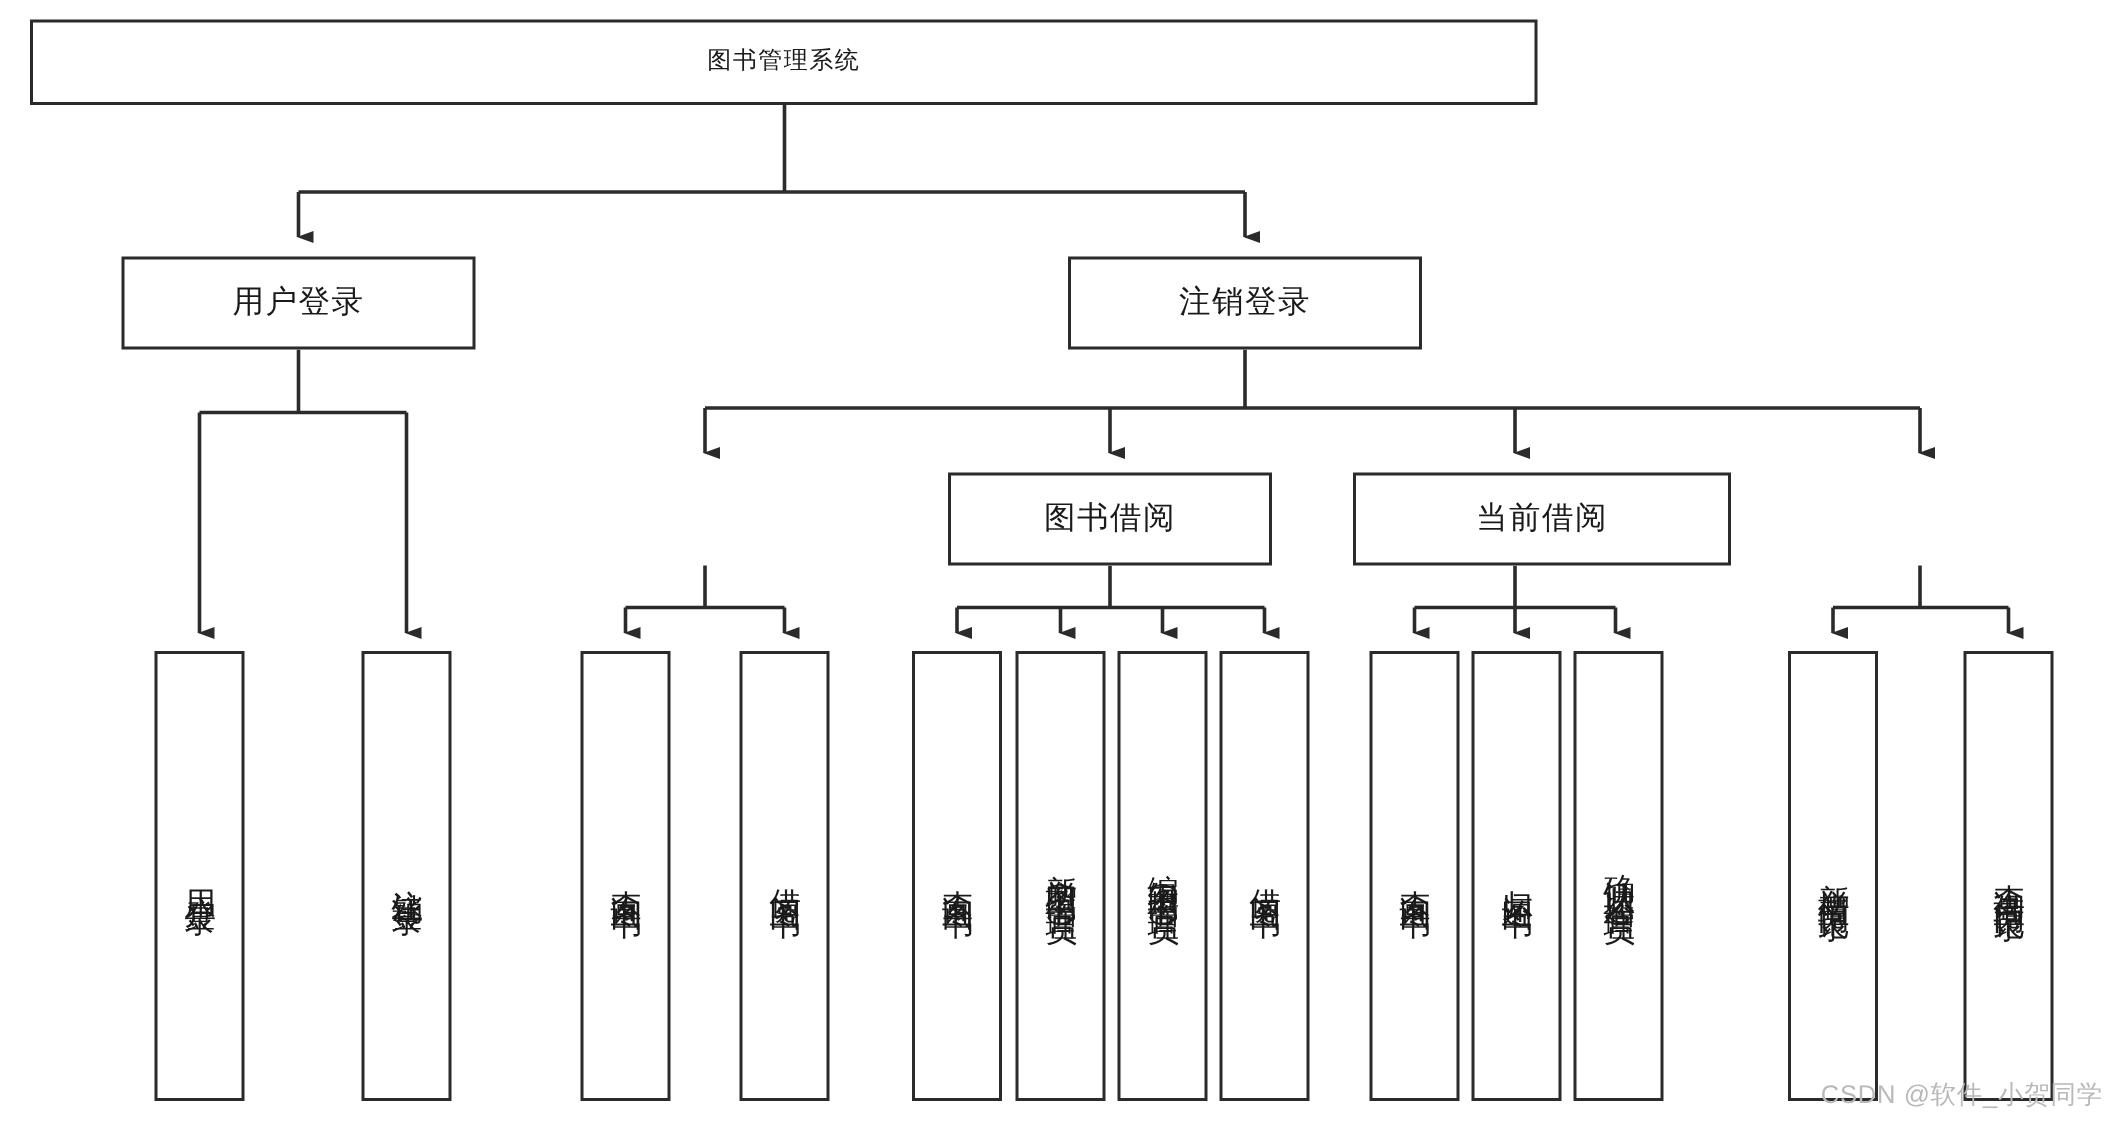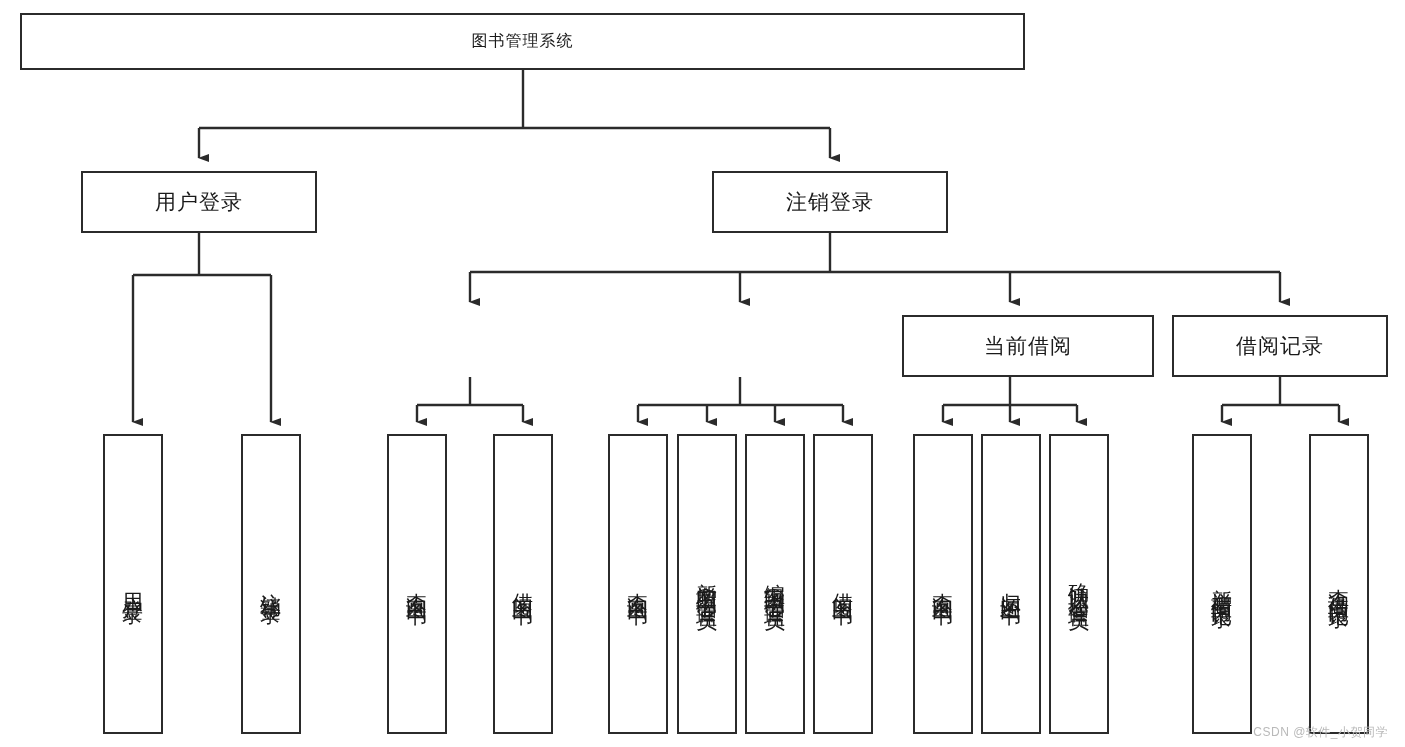--- a/index.html
+++ b/index.html
@@ -58,23 +58,23 @@
   #edges {
     position: absolute;
     left: 0;
     top: 0;
     width: 1405px;
     height: 747px;
     pointer-events: none;
   }
   #watermark {
     position: absolute;
-    right: 17px;
+    right: 3px;
     bottom: 6px;
-    font-size: 12px;
+    font-size: 17px;
     color: #b9b9b9;
     white-space: nowrap;
     letter-spacing: 0.5px;
   }
 </style>
 </head>
 <body>
 
 <div id="canvas">
 
@@ -132,25 +132,25 @@
     <span class="label">图书管理系统</span>
   </div>
 
   <div class="node h" style="left:81px; top:171px; width:236px; height:62px;">
     <span class="label">用户登录</span>
   </div>
   <div class="node h" style="left:712px; top:171px; width:236px; height:62px;">
     <span class="label">注销登录</span>
   </div>
 
+  <div class="node h" style="left:632px; top:315px; width:216px; height:62px;">
+    <span class="label">图书借阅</span>
+  </div>
   <div class="node h" style="left:902px; top:315px; width:252px; height:62px;">
     <span class="label">当前借阅</span>
-  </div>
-  <div class="node h" style="left:1172px; top:315px; width:216px; height:62px;">
-    <span class="label">借阅记录</span>
   </div>
 
   <div class="node v" style="left:103px; top:434px; width:60px; height:300px;">
     <span class="label">用户登录</span>
   </div>
   <div class="node v" style="left:241px; top:434px; width:60px; height:300px;">
     <span class="label">注销登录</span>
   </div>
 
   <div class="node v" style="left:387px; top:434px; width:60px; height:300px;">

